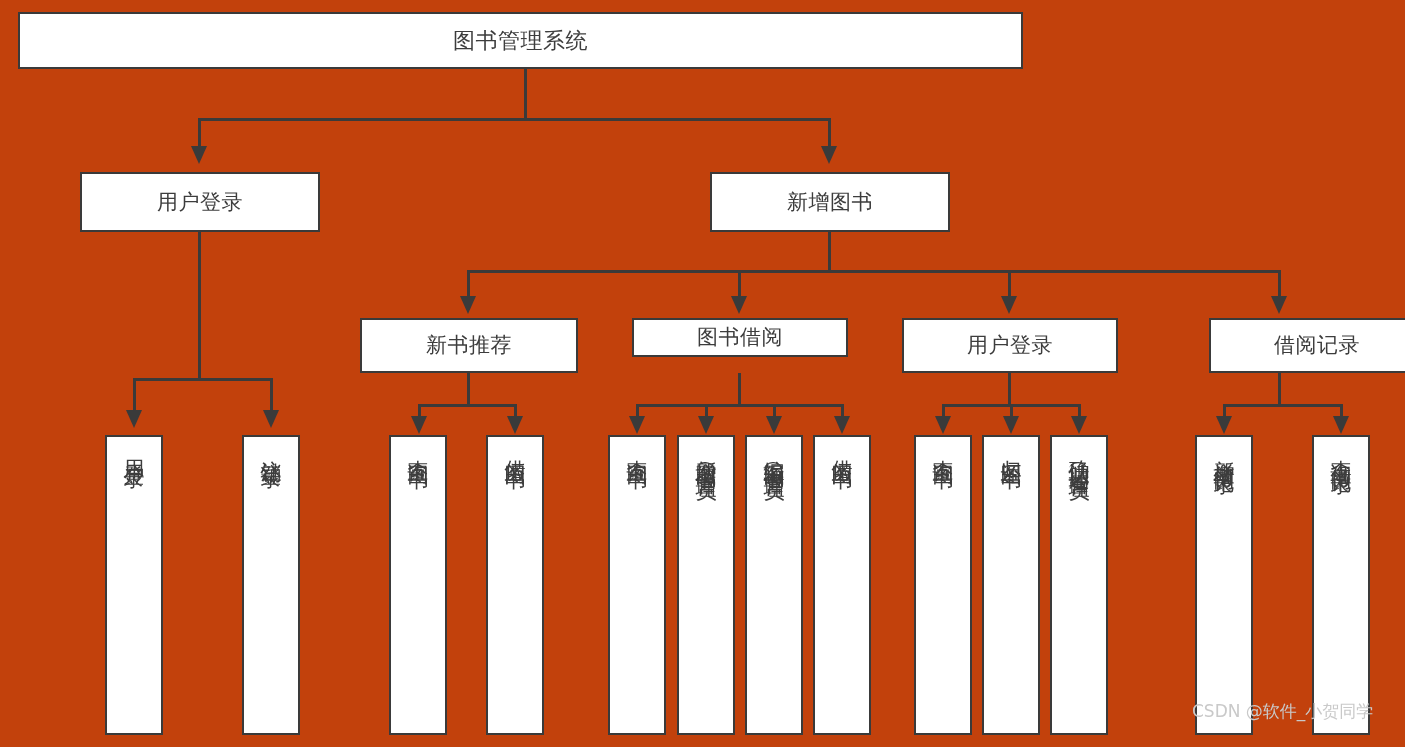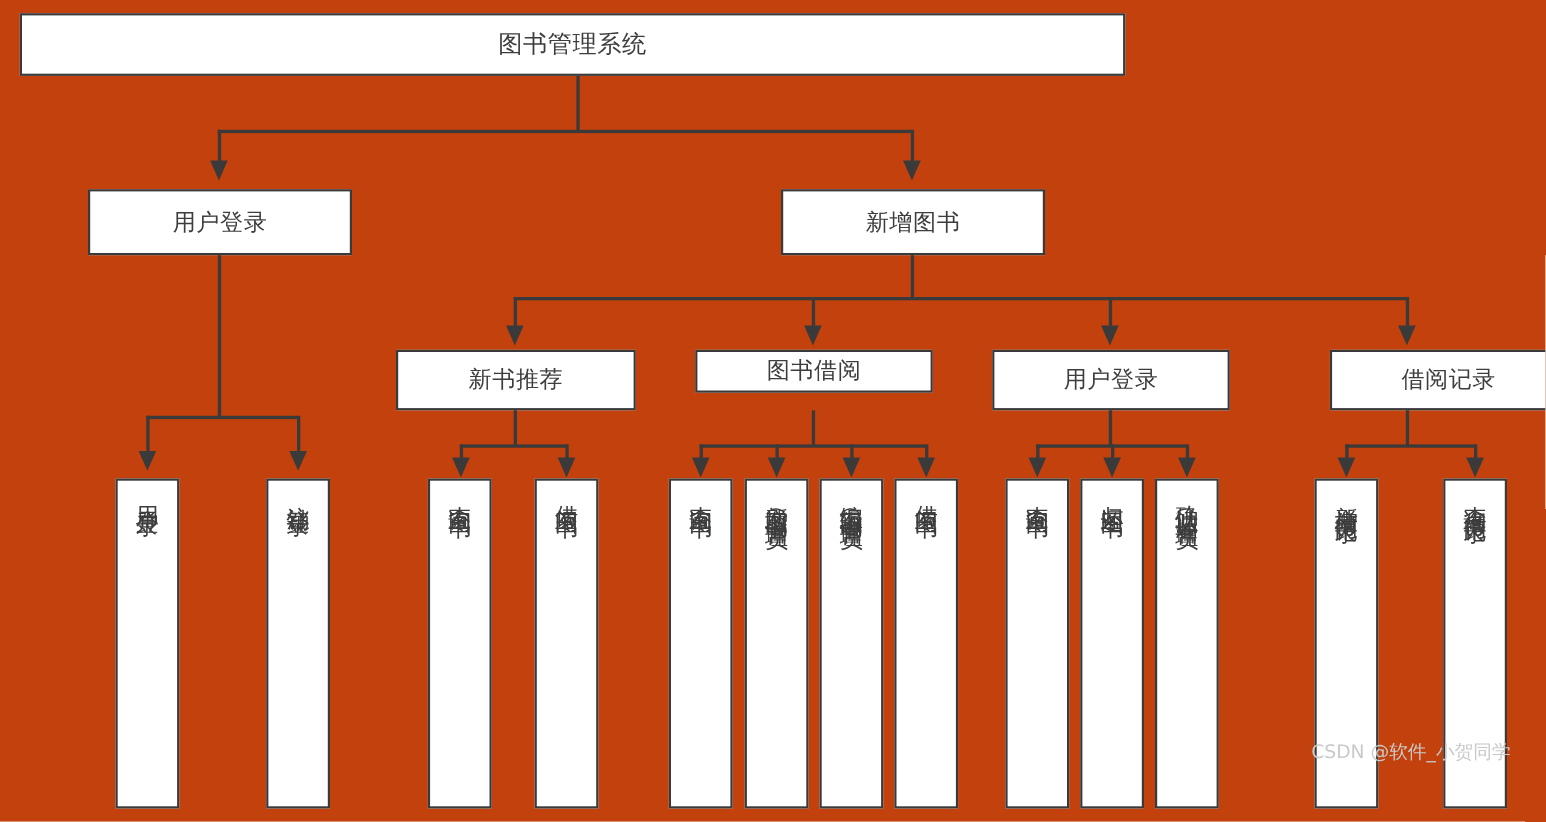--- a/index.html
+++ b/index.html
@@ -208,15 +208,15 @@
     <span class="node-label">确认归还（管理员）</span>
   </div>
 
   <div class="node vert" style="left:1195px; top:435px; width:58px; height:300px;">
     <span class="node-label">新增借阅记录</span>
   </div>
   <div class="node vert" style="left:1312px; top:435px; width:58px; height:300px;">
     <span class="node-label">查询借阅记录</span>
   </div>
 
-  <div class="watermark" style="left:1192px; top:672px;">CSDN @软件_小贺同学</div>
+  <div class="watermark" style="left:1192px; top:700px;">CSDN @软件_小贺同学</div>
 
 </div>
 
 </body></html>

